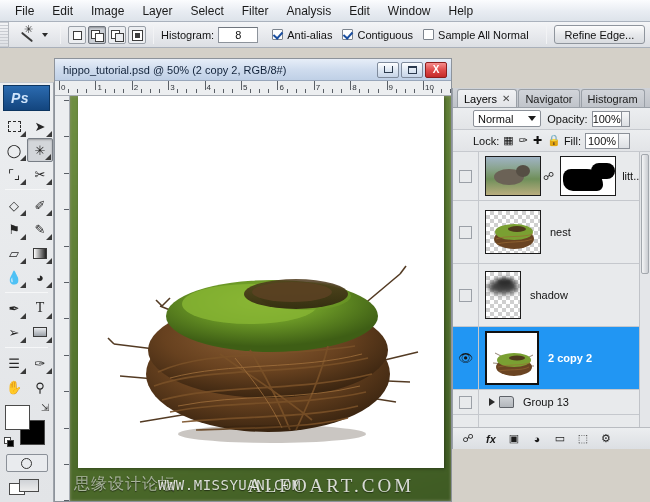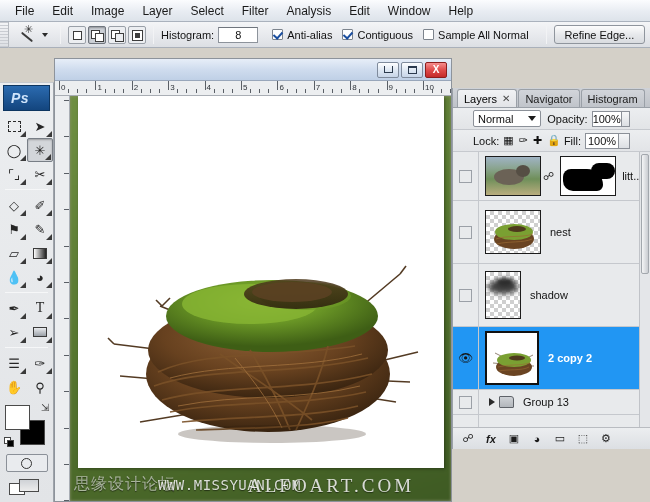--- a/index.html
+++ b/index.html
@@ -440,20 +440,21 @@
       <span class="circ"></span>
     </div>
     <div class="screenmode">
       <i class="r1"></i>
       <i class="r2"></i>
     </div>
   </div>
 
   <div class="docwin">
     <div class="doc-title">
+      <span>hippo_tutorial.psd @ 50% (2 copy 2, RGB/8#)</span>
       <span class="title-spacer"></span>
       <div class="winbtn">
           <i class="minus"></i>
         </div>
       <div class="winbtn">
           <i class="boxi"></i>
         </div>
       <div class="winbtn close">X</div>
     </div>
 

